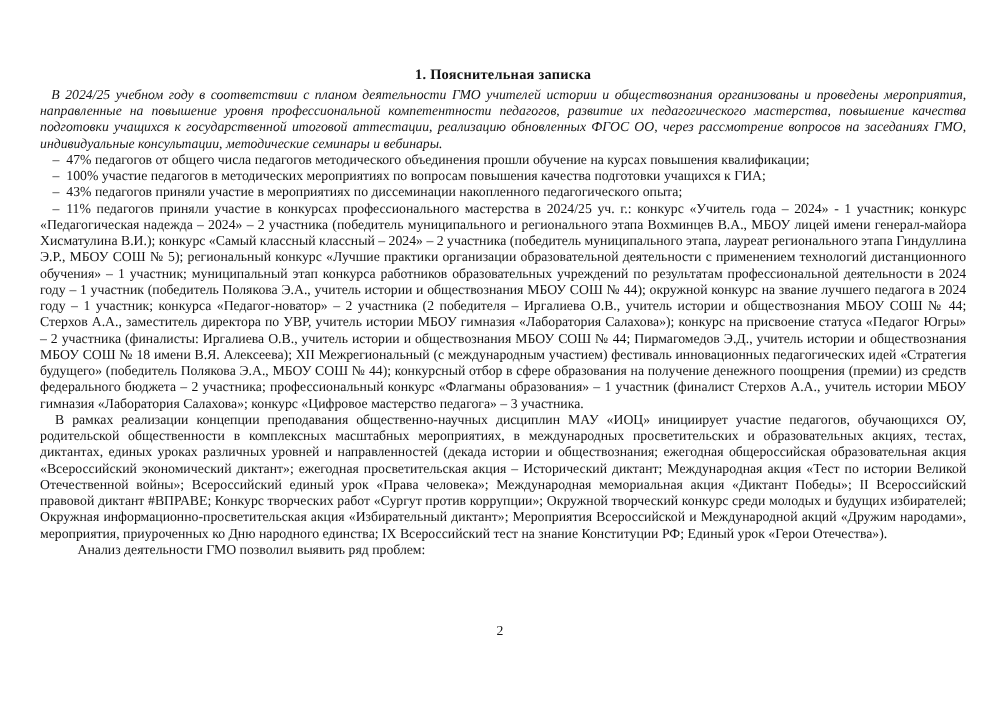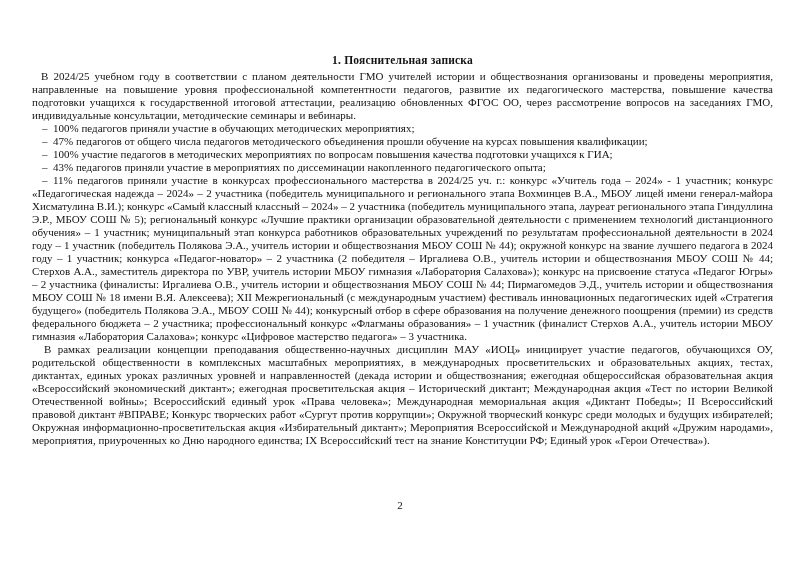--- a/index.html
+++ b/index.html
@@ -24,21 +24,21 @@
     font-size: 11.5px;
     font-weight: bold;
     text-align: center;
     margin: 16px 0 3px 0;
     letter-spacing: 0.2px;
   }
   .para {
     margin: 0;
     text-align: justify;
   }
-  .indent-sm { text-indent: 9px; }
+  .indent-sm { text-indent: 9px; font-style: italic; }
   .indent-md { text-indent: 12px; }
   .indent-lg { text-indent: 30px; }
   .bullet { text-indent: 10px; }
   .marker {
     display: inline-block;
     width: 11px;
     text-indent: 0;
   }
   .pageno {
     position: absolute;
@@ -52,28 +52,28 @@
 </head>
 <body>
 
 <div class="page">
 
   <h1 class="title">1. Пояснительная записка</h1>
 
   <p class="para indent-sm">В 2024/25 учебном году в соответствии с планом деятельности ГМО учителей истории и обществознания организованы и проведены мероприятия, направленные на повышение уровня профессиональной компетентности педагогов, развитие их педагогического мастерства, повышение качества подготовки учащихся к государственной итоговой аттестации, реализацию обновленных ФГОС ОО, через рассмотрение вопросов на заседаниях ГМО, индивидуальные консультации, методические семинары и вебинары.</p>
 
 
-  <p class="para bullet"><span class="marker">–</span><span>100% педагогов приняли участие в обучающих методических мероприятиях;</span></p>
 
   <p class="para bullet"><span class="marker">–</span><span>47% педагогов от общего числа педагогов методического объединения прошли обучение на курсах повышения квалификации;</span></p>
 
   <p class="para bullet"><span class="marker">–</span><span>100% участие педагогов в методических мероприятиях по вопросам повышения качества подготовки учащихся к ГИА;</span></p>
 
   <p class="para bullet"><span class="marker">–</span><span>43% педагогов приняли участие в мероприятиях по диссеминации накопленного педагогического опыта;</span></p>
 
   <p class="para bullet"><span class="marker">–</span><span>11% педагогов приняли участие в конкурсах профессионального мастерства в 2024/25 уч. г.: конкурс «Учитель года – 2024» - 1 участник; конкурс «Педагогическая надежда – 2024» – 2 участника (победитель муниципального и регионального этапа Вохминцев В.А., МБОУ лицей имени генерал-майора Хисматулина В.И.); конкурс «Самый классный классный – 2024» – 2 участника (победитель муниципального этапа, лауреат регионального этапа Гиндуллина Э.Р., МБОУ СОШ № 5); региональный конкурс «Лучшие практики организации образовательной деятельности с применением технологий дистанционного обучения» – 1 участник; муниципальный этап конкурса работников образовательных учреждений по результатам профессиональной деятельности в 2024 году – 1 участник (победитель Полякова Э.А., учитель истории и обществознания МБОУ СОШ № 44); окружной конкурс на звание лучшего педагога в 2024 году – 1 участник; конкурса «Педагог-новатор» – 2 участника (2 победителя – Иргалиева О.В., учитель истории и обществознания МБОУ СОШ № 44; Стерхов А.А., заместитель директора по УВР, учитель истории МБОУ гимназия «Лаборатория Салахова»); конкурс на присвоение статуса «Педагог Югры» – 2 участника (финалисты: Иргалиева О.В., учитель истории и обществознания МБОУ СОШ № 44; Пирмагомедов Э.Д., учитель истории и обществознания МБОУ СОШ № 18 имени В.Я. Алексеева); XII Межрегиональный (с международным участием) фестиваль инновационных педагогических идей «Стратегия будущего» (победитель Полякова Э.А., МБОУ СОШ № 44); конкурсный отбор в сфере образования на получение денежного поощрения (премии) из средств федерального бюджета – 2 участника; профессиональный конкурс «Флагманы образования» – 1 участник (финалист Стерхов А.А., учитель истории МБОУ гимназия «Лаборатория Салахова»; конкурс «Цифровое мастерство педагога» – 3 участника.</span></p>
 
   <p class="para indent-md">В рамках реализации концепции преподавания общественно-научных дисциплин МАУ «ИОЦ» инициирует участие педагогов, обучающихся ОУ, родительской общественности в комплексных масштабных мероприятиях, в международных просветительских и образовательных акциях, тестах, диктантах, единых уроках различных уровней и направленностей (декада истории и обществознания; ежегодная общероссийская образовательная акция «Всероссийский экономический диктант»; ежегодная просветительская акция – Исторический диктант; Международная акция «Тест по истории Великой Отечественной войны»; Всероссийский единый урок «Права человека»; Международная мемориальная акция «Диктант Победы»; II Всероссийский правовой диктант #ВПРАВЕ; Конкурс творческих работ «Сургут против коррупции»; Окружной творческий конкурс среди молодых и будущих избирателей; Окружная информационно-просветительская акция «Избирательный диктант»; Мероприятия Всероссийской и Международной акций «Дружим народами», мероприятия, приуроченных ко Дню народного единства; IX Всероссийский тест на знание Конституции РФ; Единый урок «Герои Отечества»).</p>
 
+  <p class="para indent-lg">Анализ деятельности ГМО позволил выявить ряд проблем:</p>
 
   <div class="pageno">2</div>
 
 </div>
 
 </body></html>

